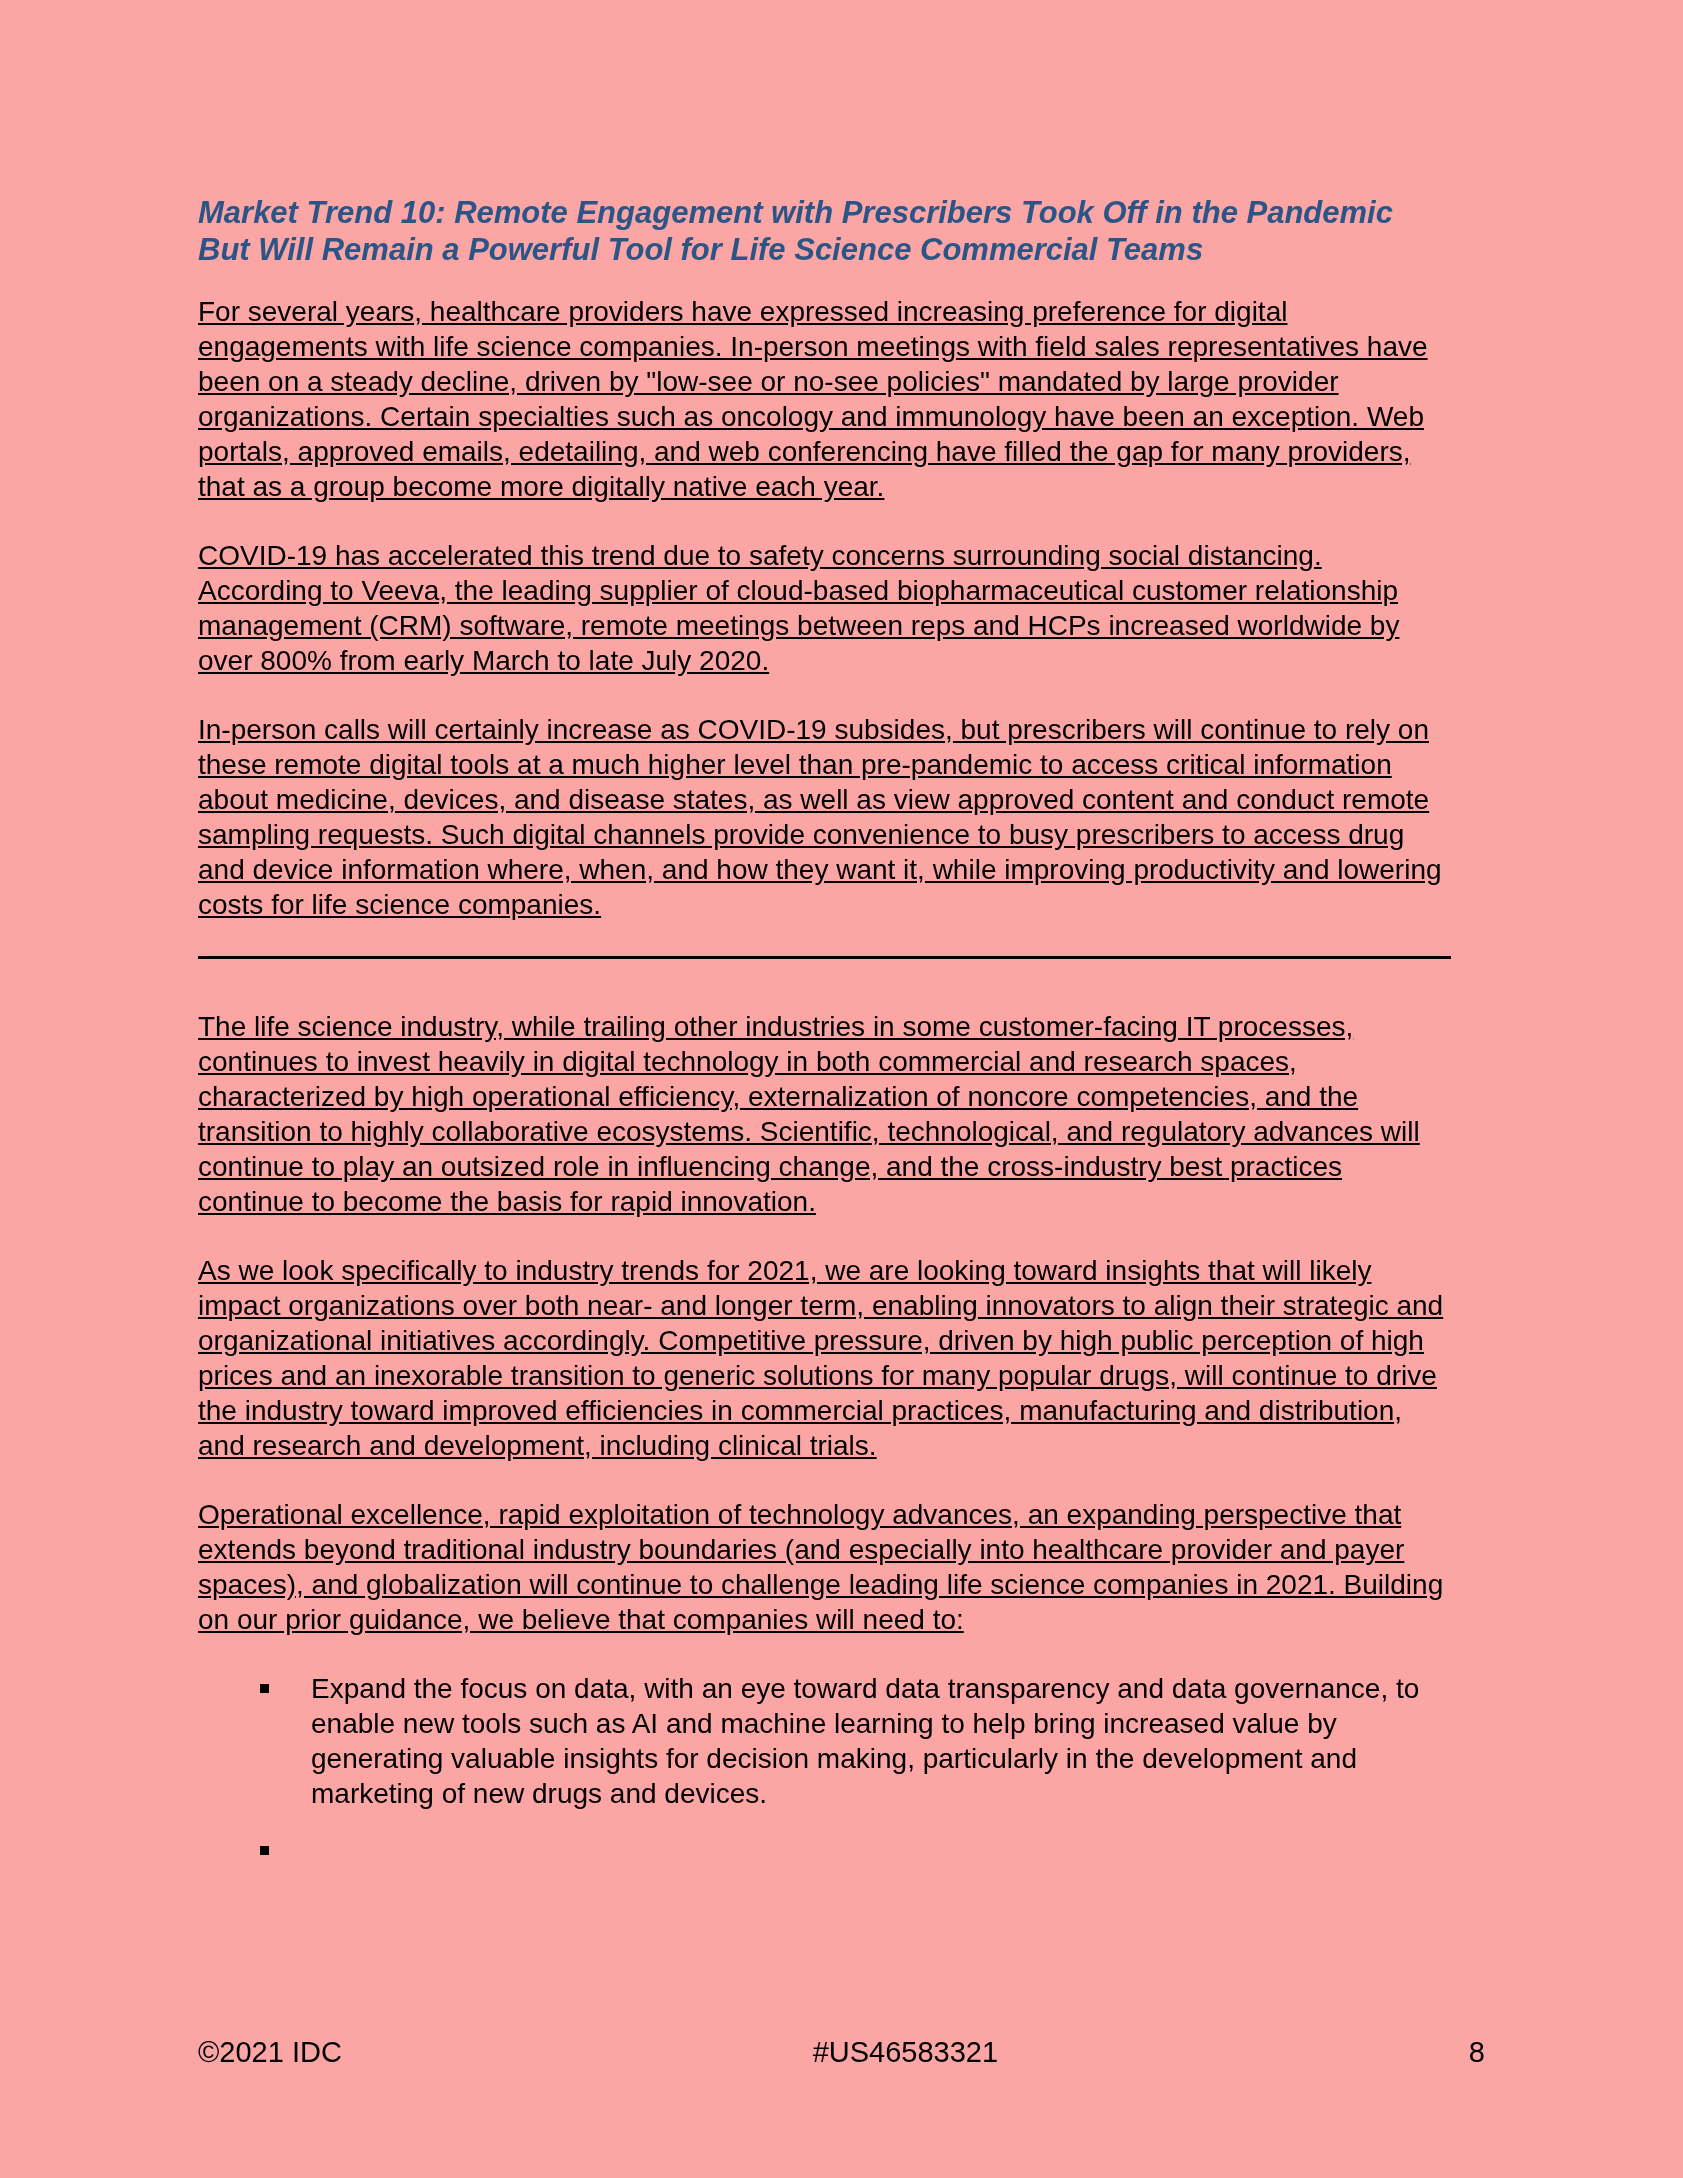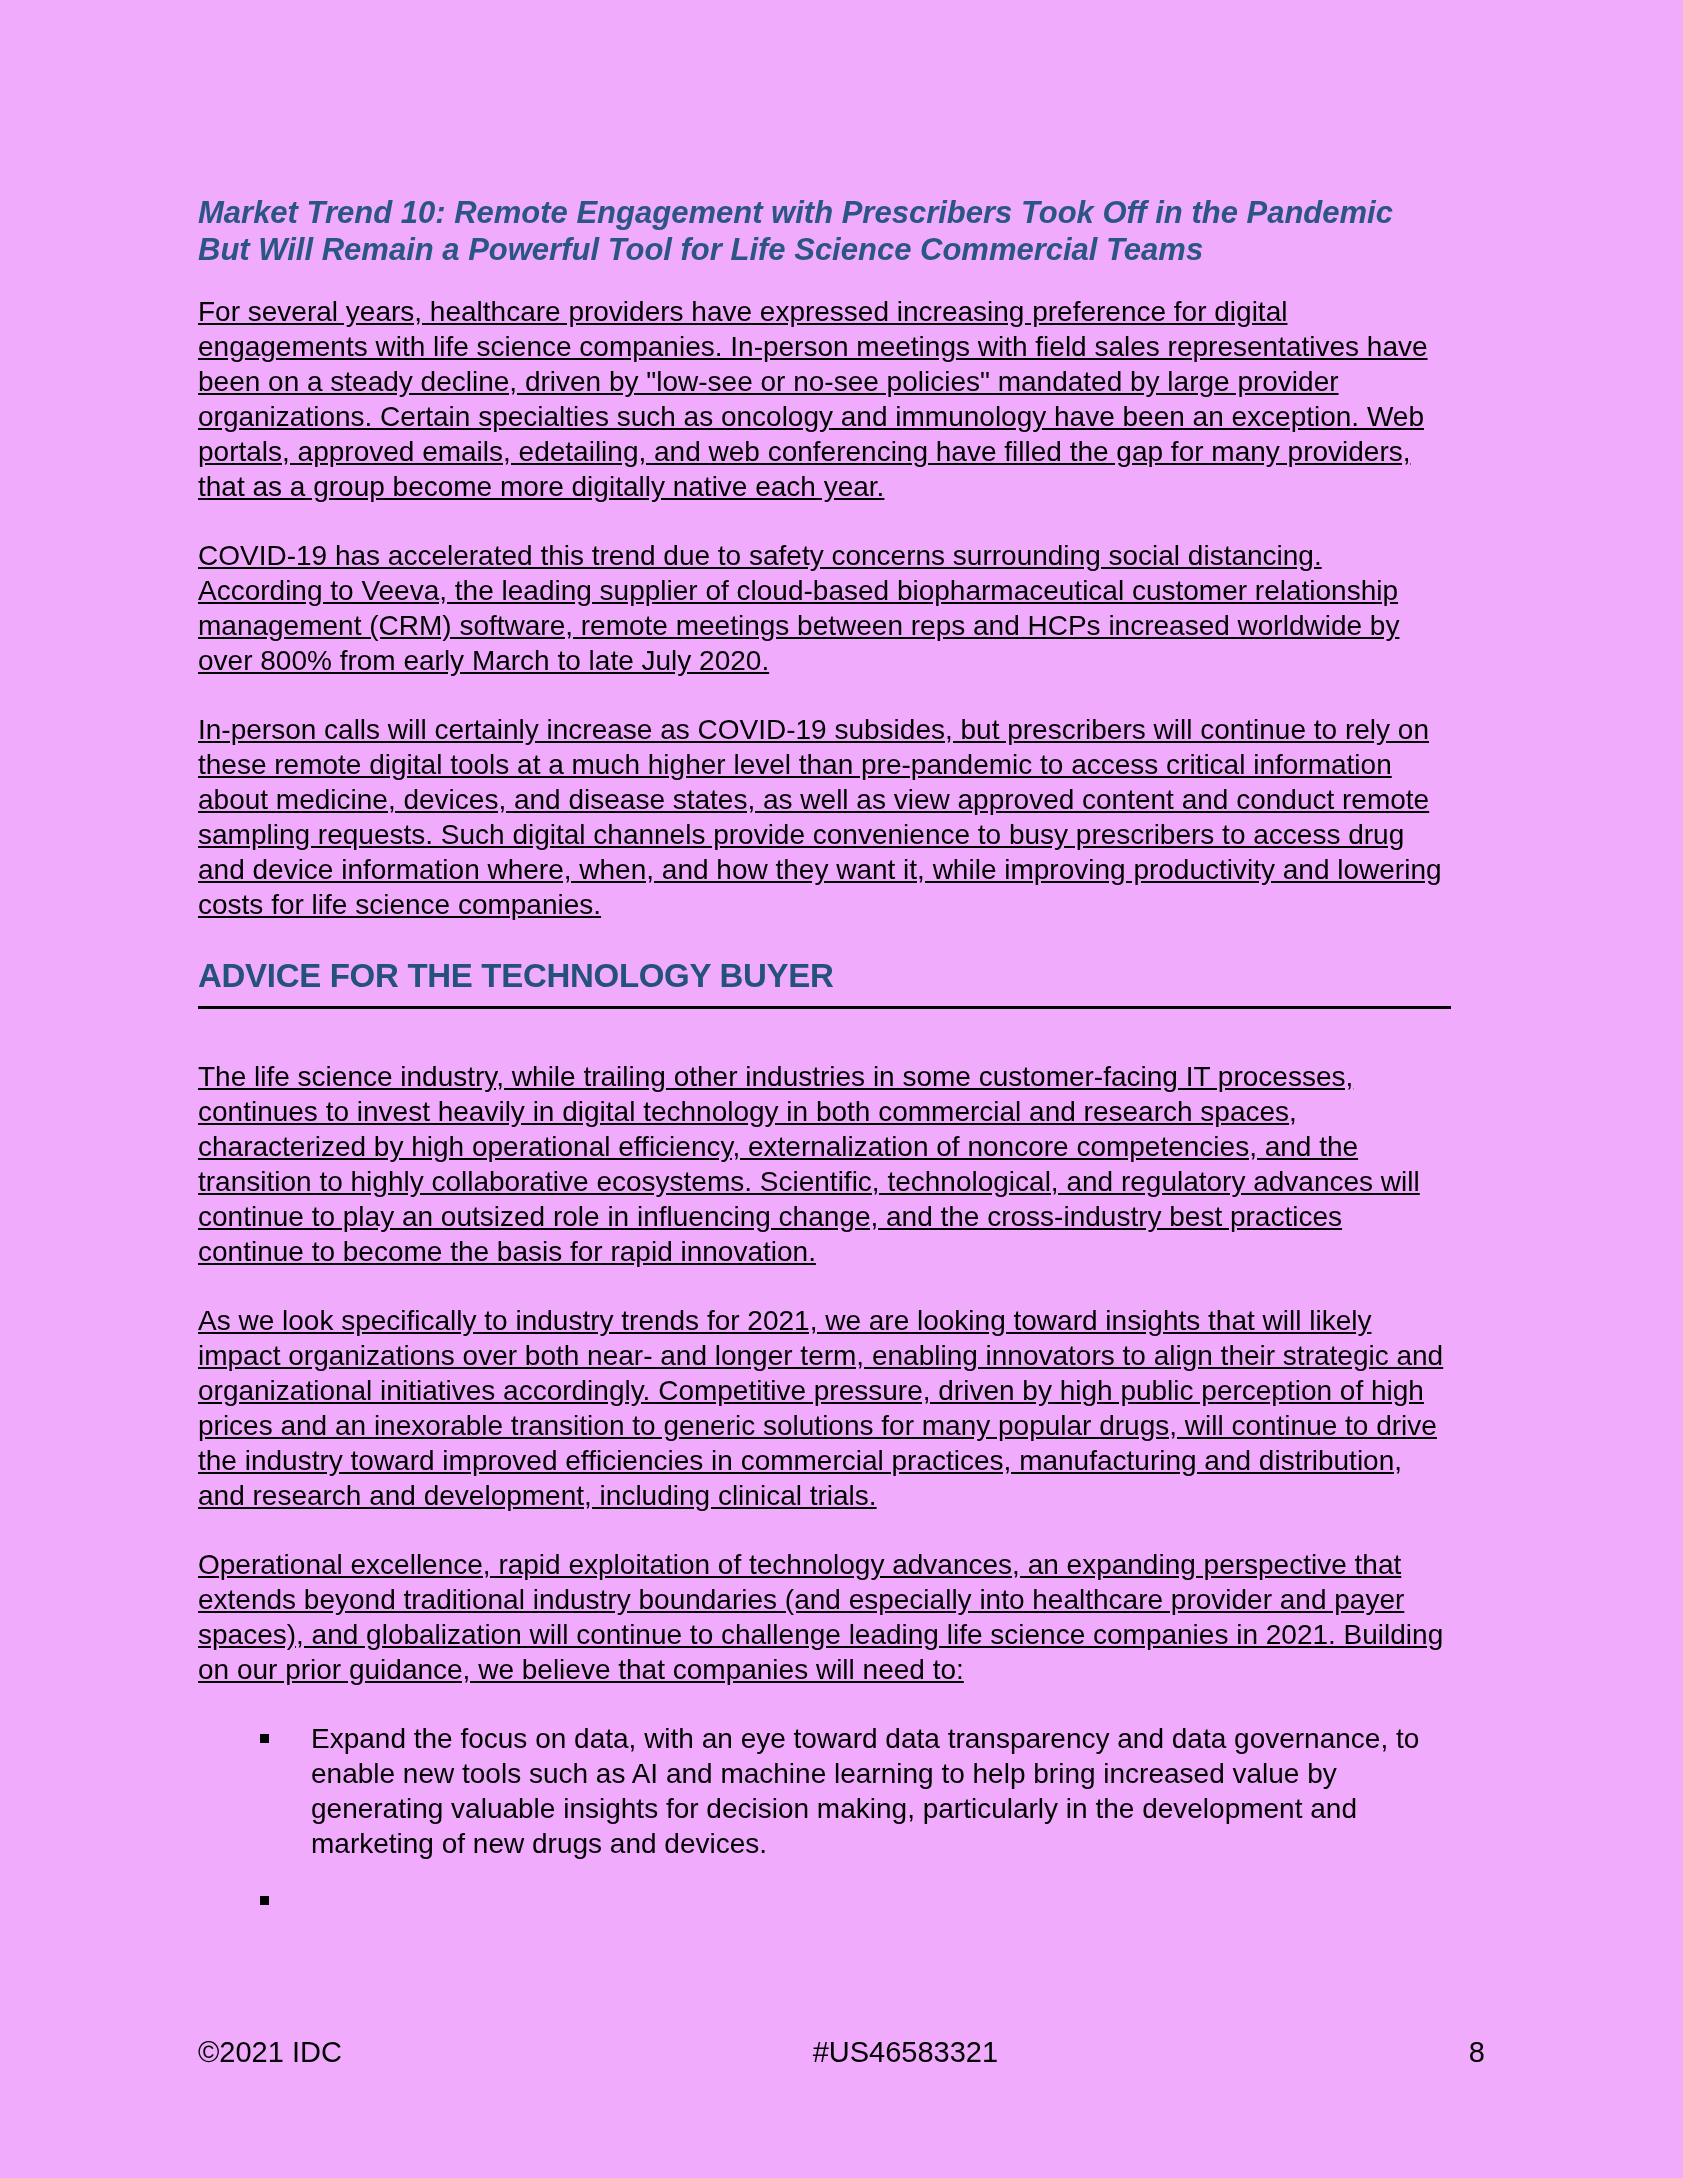--- a/index.html
+++ b/index.html
@@ -9,21 +9,21 @@
     font-family: "Liberation Sans", sans-serif;
     color: #000000;
     --heading-blue: #2B5586;
     --section-blue: #24517E;
     --rule-color: #000000;
     --body-text: #000000;
   }
   .page {
     position: relative;
     width: 1683px; height: 2178px;
-    background: #f0abfc;
+    background: #fca5a5;
     overflow: hidden;
   }
   .content {
     position: absolute;
     left: 198px; top: 194px;
     width: 1253px;
   }
   .trend-heading {
     margin: 0 0 26px 0;
     font-size: 31px;
@@ -95,21 +95,20 @@
 
 <div class="page">
   <div class="content">
 
     <h2 class="trend-heading">Market Trend 10: Remote Engagement with Prescribers Took Off in the Pandemic But Will Remain a Powerful Tool for Life Science Commercial Teams</h2>
 
     <p class="body-par">For several years, healthcare providers have expressed increasing preference for digital engagements with life science companies. In-person meetings with field sales representatives have been on a steady decline, driven by "low-see or no-see policies" mandated by large provider organizations. Certain specialties such as oncology and immunology have been an exception. Web portals, approved emails, edetailing, and web conferencing have filled the gap for many providers, that as a group become more digitally native each year.</p>
     <p class="body-par">COVID-19 has accelerated this trend due to safety concerns surrounding social distancing. According to Veeva, the leading supplier of cloud-based biopharmaceutical customer relationship management (CRM) software, remote meetings between reps and HCPs increased worldwide by over 800% from early March to late July 2020.</p>
     <p class="body-par">In-person calls will certainly increase as COVID-19 subsides, but prescribers will continue to rely on these remote digital tools at a much higher level than pre-pandemic to access critical information about medicine, devices, and disease states, as well as view approved content and conduct remote sampling requests. Such digital channels provide convenience to busy prescribers to access drug and device information where, when, and how they want it, while improving productivity and lowering costs for life science companies.</p>
 
-    <h1 class="section-heading">ADVICE FOR THE TECHNOLOGY BUYER</h1>
     <hr class="section-rule">
 
     <p class="body-par">The life science industry, while trailing other industries in some customer-facing IT processes, continues to invest heavily in digital technology in both commercial and research spaces, characterized by high operational efficiency, externalization of noncore competencies, and the transition to highly collaborative ecosystems. Scientific, technological, and regulatory advances will continue to play an outsized role in influencing change, and the cross-industry best practices continue to become the basis for rapid innovation.</p>
     <p class="body-par">As we look specifically to industry trends for 2021, we are looking toward insights that will likely impact organizations over both near- and longer term, enabling innovators to align their strategic and organizational initiatives accordingly. Competitive pressure, driven by high public perception of high prices and an inexorable transition to generic solutions for many popular drugs, will continue to drive the industry toward improved efficiencies in commercial practices, manufacturing and distribution, and research and development, including clinical trials.</p>
     <p class="body-par">Operational excellence, rapid exploitation of technology advances, an expanding perspective that extends beyond traditional industry boundaries (and especially into healthcare provider and payer spaces), and globalization will continue to challenge leading life science companies in 2021. Building on our prior guidance, we believe that companies will need to:</p>
 
     <ul class="advice-list">
       <li>
         <span class="bullet-square"></span>
         <span>Expand the focus on data, with an eye toward data transparency and data governance, to enable new tools such as AI and machine learning to help bring increased value by generating valuable insights for decision making, particularly in the development and marketing of new drugs and devices.</span>

